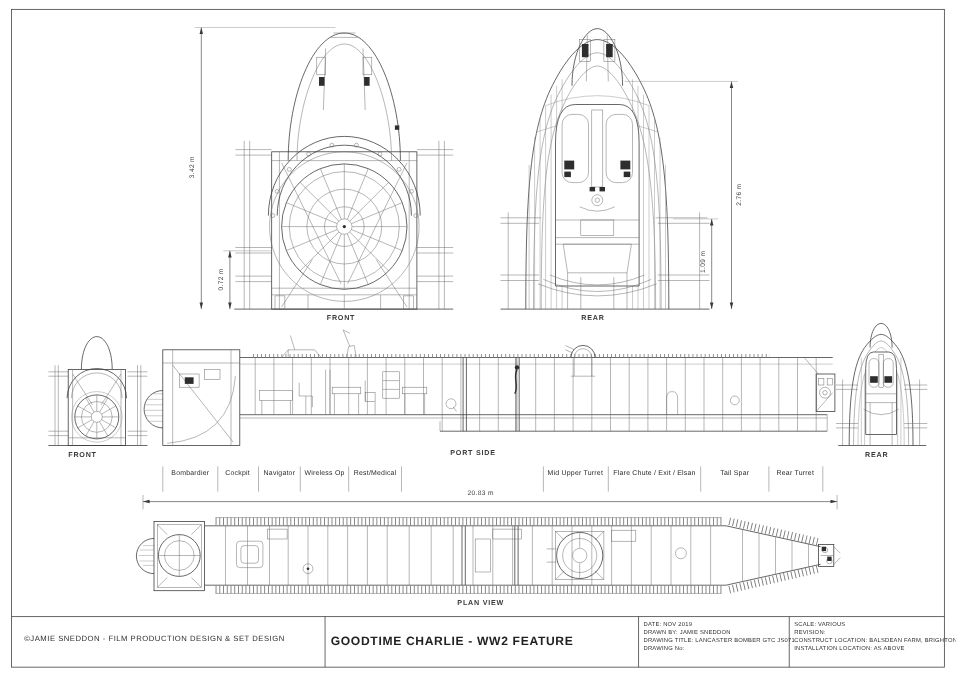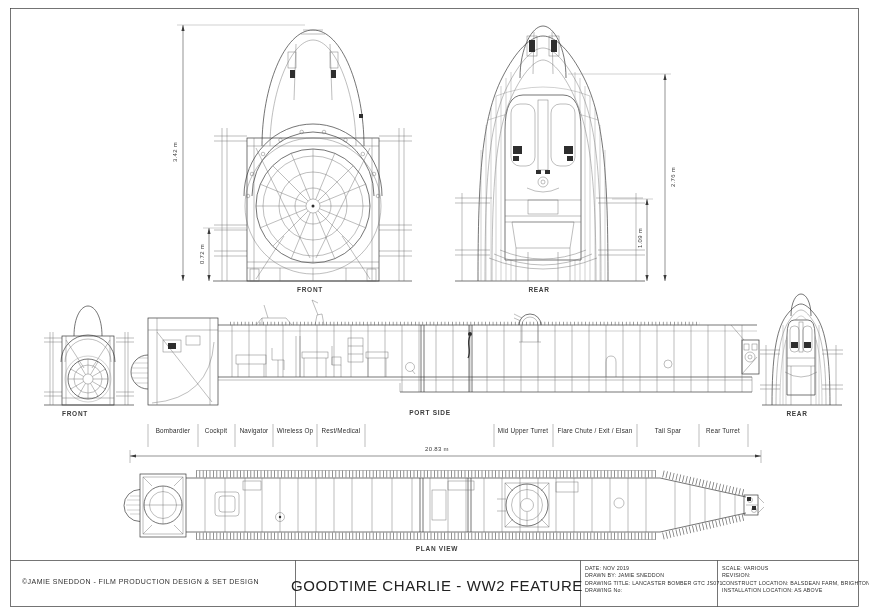--- a/index.html
+++ b/index.html
@@ -19,21 +19,21 @@
   
   .lbl{position:absolute;font-size:6.5px;font-weight:700;color:#3b3b3b;letter-spacing:.7px;
        white-space:nowrap;transform:translateX(-50%);}
   .dimlbl{position:absolute;font-size:6px;font-weight:400;color:#3b3b3b;letter-spacing:.3px;
        white-space:nowrap;transform:translateX(-50%);}
   .vlbl{position:absolute;font-size:6px;font-weight:400;color:#3b3b3b;letter-spacing:.3px;
        white-space:nowrap;transform:translate(-50%,-50%) rotate(-90deg);}
   .comp{position:absolute;top:427px;font-size:6.3px;font-weight:400;color:#2b2b2b;
        letter-spacing:.2px;white-space:nowrap;transform:translateX(-50%);}
   .copyright{position:absolute;left:22px;top:578px;font-size:7px;color:#2e2e2e;letter-spacing:.45px;white-space:nowrap;}
-  .proj{position:absolute;left:437px;top:577px;font-size:15px;font-weight:400;color:#222;
+  .proj{position:absolute;left:411px;top:577px;font-size:11px;font-weight:700;color:#222;
        letter-spacing:.6px;white-space:nowrap;transform:translateX(-50%);}
   .info{position:absolute;top:565px;font-size:5.3px;line-height:7.3px;color:#2e2e2e;letter-spacing:.2px;white-space:nowrap;}
   .infoA{left:585px;} .infoB{left:722px;}
 </style>
 </head>
 <body>
 
 <div class="sheet">
 
 <svg width="869" height="615" viewBox="0 0 869 615">

